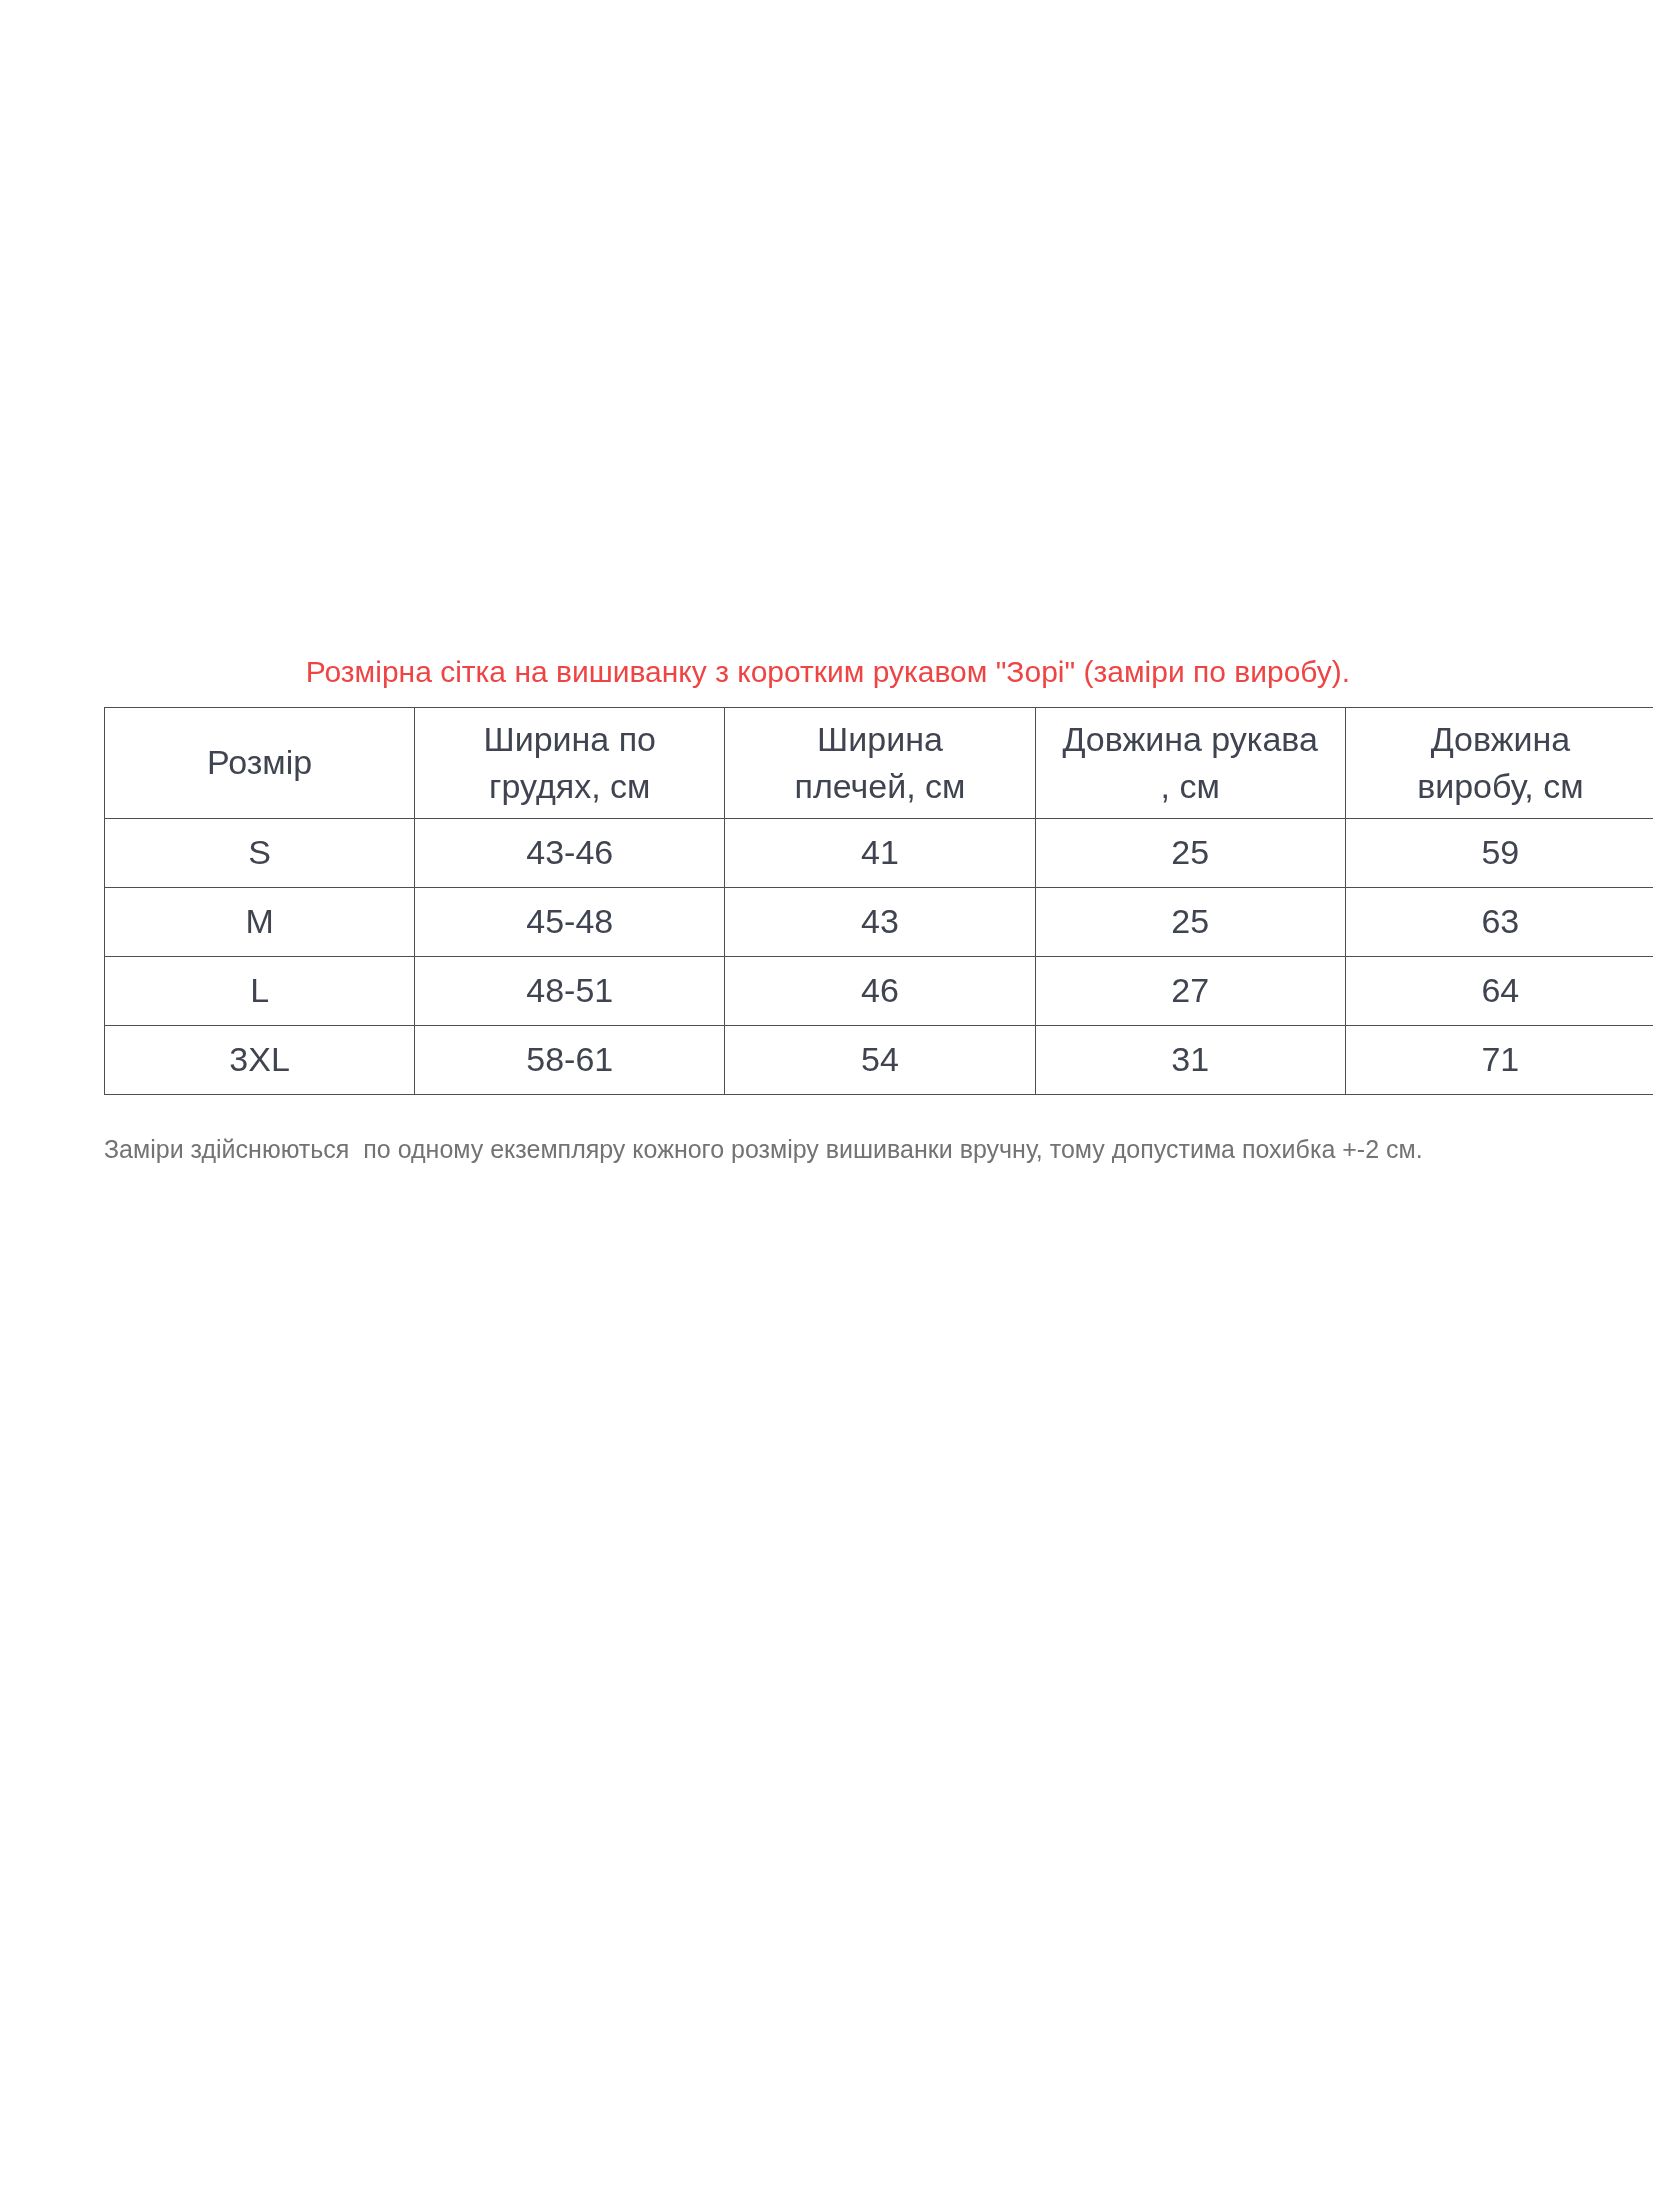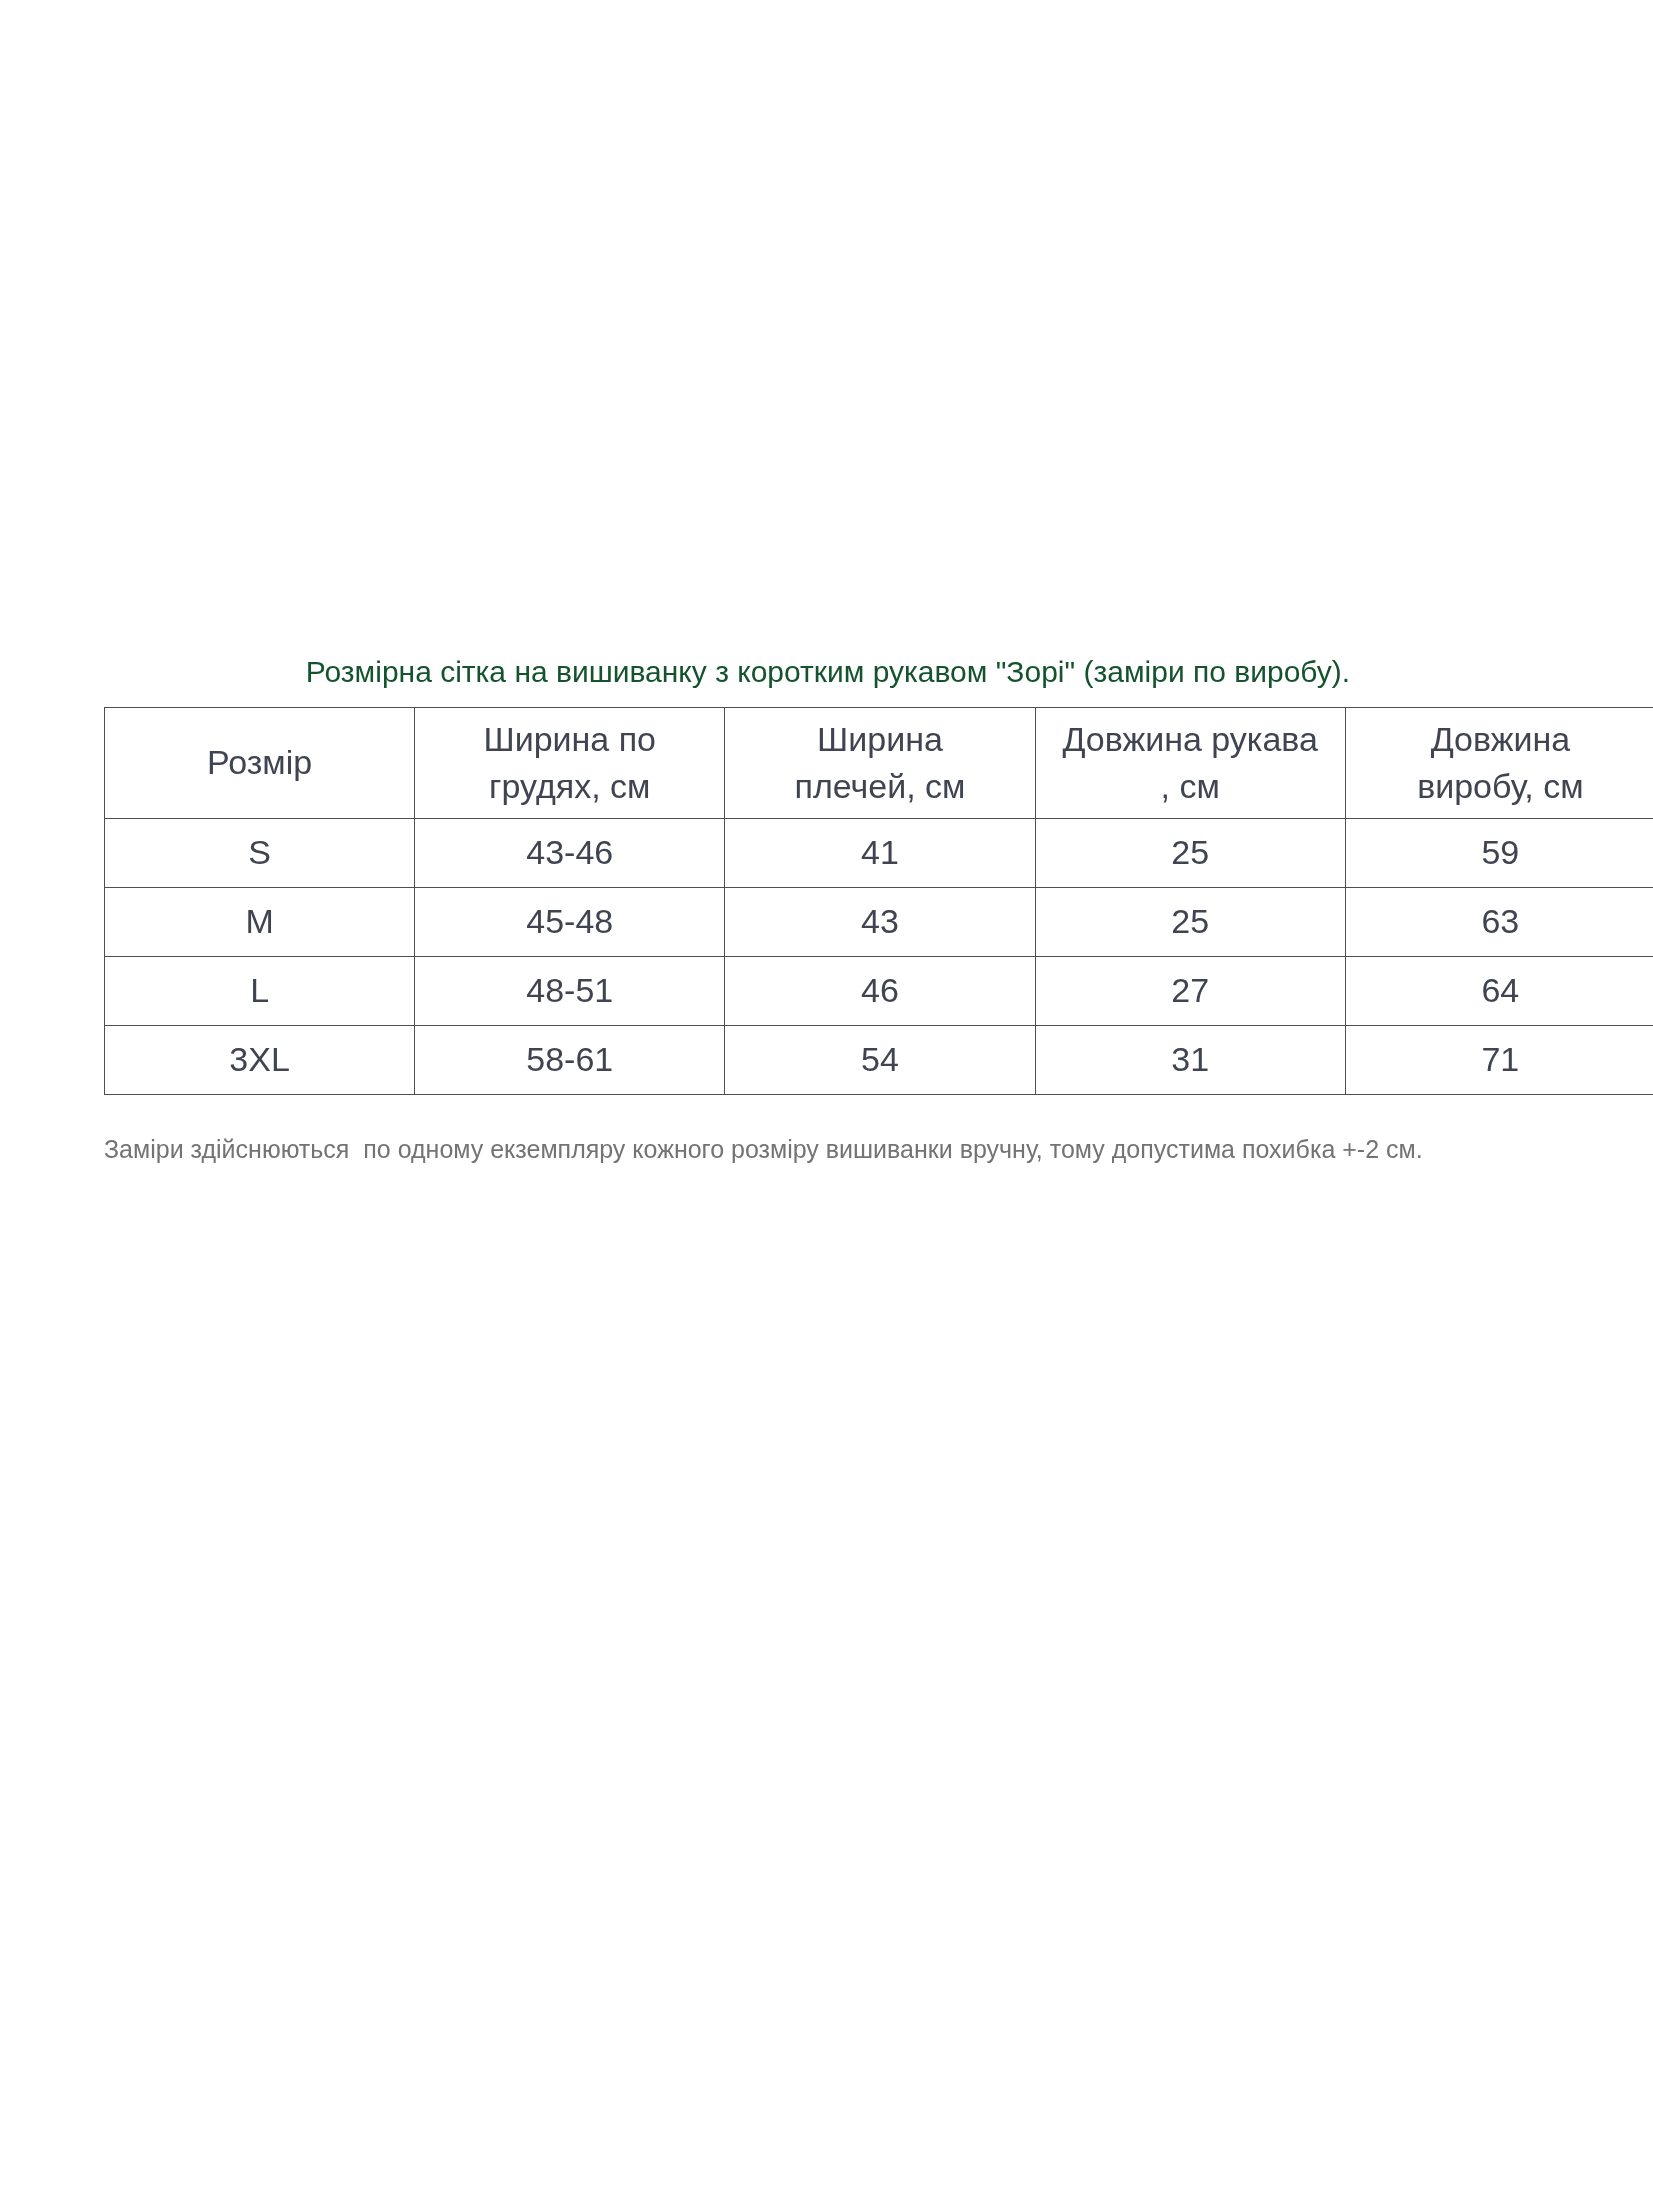--- a/index.html
+++ b/index.html
@@ -19,21 +19,21 @@
     width: 1448px;
     margin-left: 104px;
     padding-top: 653px;
   }
   .title, .subtitle {
     margin: 0;
     text-align: center;
     font-size: 30px;
     line-height: 38px;
     font-weight: 400;
-    color: #14532d;
+    color: #ef4444;
   }
   .subtitle {
     margin-top: 33px;
   }
   table.size-chart {
     margin-top: 15.5px;
     width: 1552px;
     border-collapse: collapse;
     table-layout: fixed;
   }

